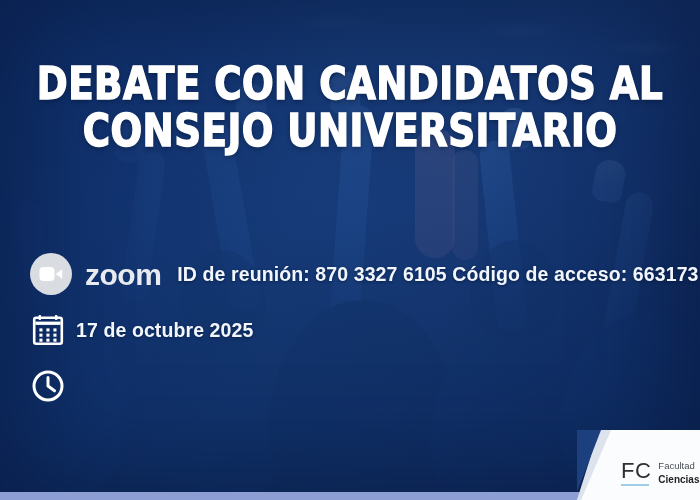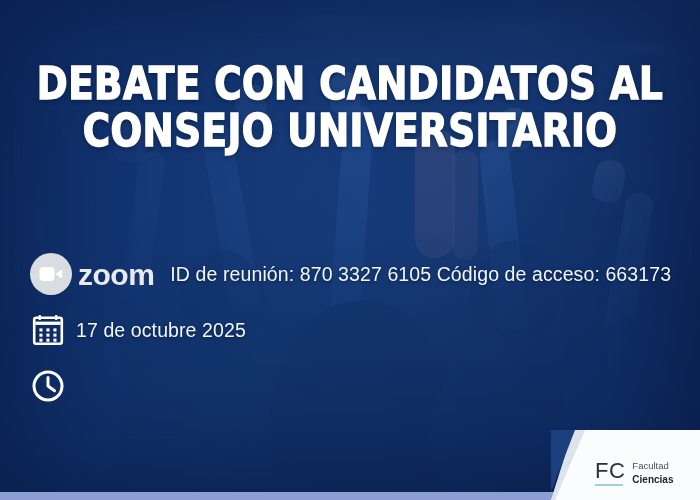--- a/index.html
+++ b/index.html
@@ -146,20 +146,21 @@
     flex: 0 0 46px;
     display: flex;
     align-items: center;
   }
   .row .txt {
     color: #f2f6fd;
     font-size: 19.5px;
     letter-spacing: 0.1px;
     text-shadow: 0 1px 3px rgba(4,18,48,0.55);
     white-space: nowrap;
+    font-weight: bold;
   }
 
   
   .zoom-lockup {
     display: flex;
     align-items: center;
     gap: 0px;
   }
   .zoom-circle {
     width: 42px; height: 42px;
@@ -168,42 +169,42 @@
     display: flex;
     align-items: center;
     justify-content: center;
     flex: 0 0 42px;
   }
   .zoom-word {
     color: #e7eaef;
     font-size: 30px;
     font-weight: 700;
     letter-spacing: -0.5px;
-    margin-left: 6px;
+    margin-left: 13px;
     line-height: 1;
     position: relative;
     top: 1px;
   }
   .zoom-meta { margin-left: 16px; }
 
   
   .bottom-strip {
     position: absolute;
     left: 0; right: 0; bottom: 0;
     height: 8px;
     background: #8c9ed3;
     z-index: 6;
   }
 
   
   .corner {
     position: absolute;
     right: 0;
     bottom: 0;
-    width: 149px;
+    width: 123px;
     height: 70px;
     z-index: 7;
   }
   .corner .wedge-white {
     position: absolute;
     inset: 0;
     background: #fbfcfd;
     clip-path: polygon(30px 0, 100% 0, 100% 100%, 0 100%);
   }
   .corner .wedge-pale {

